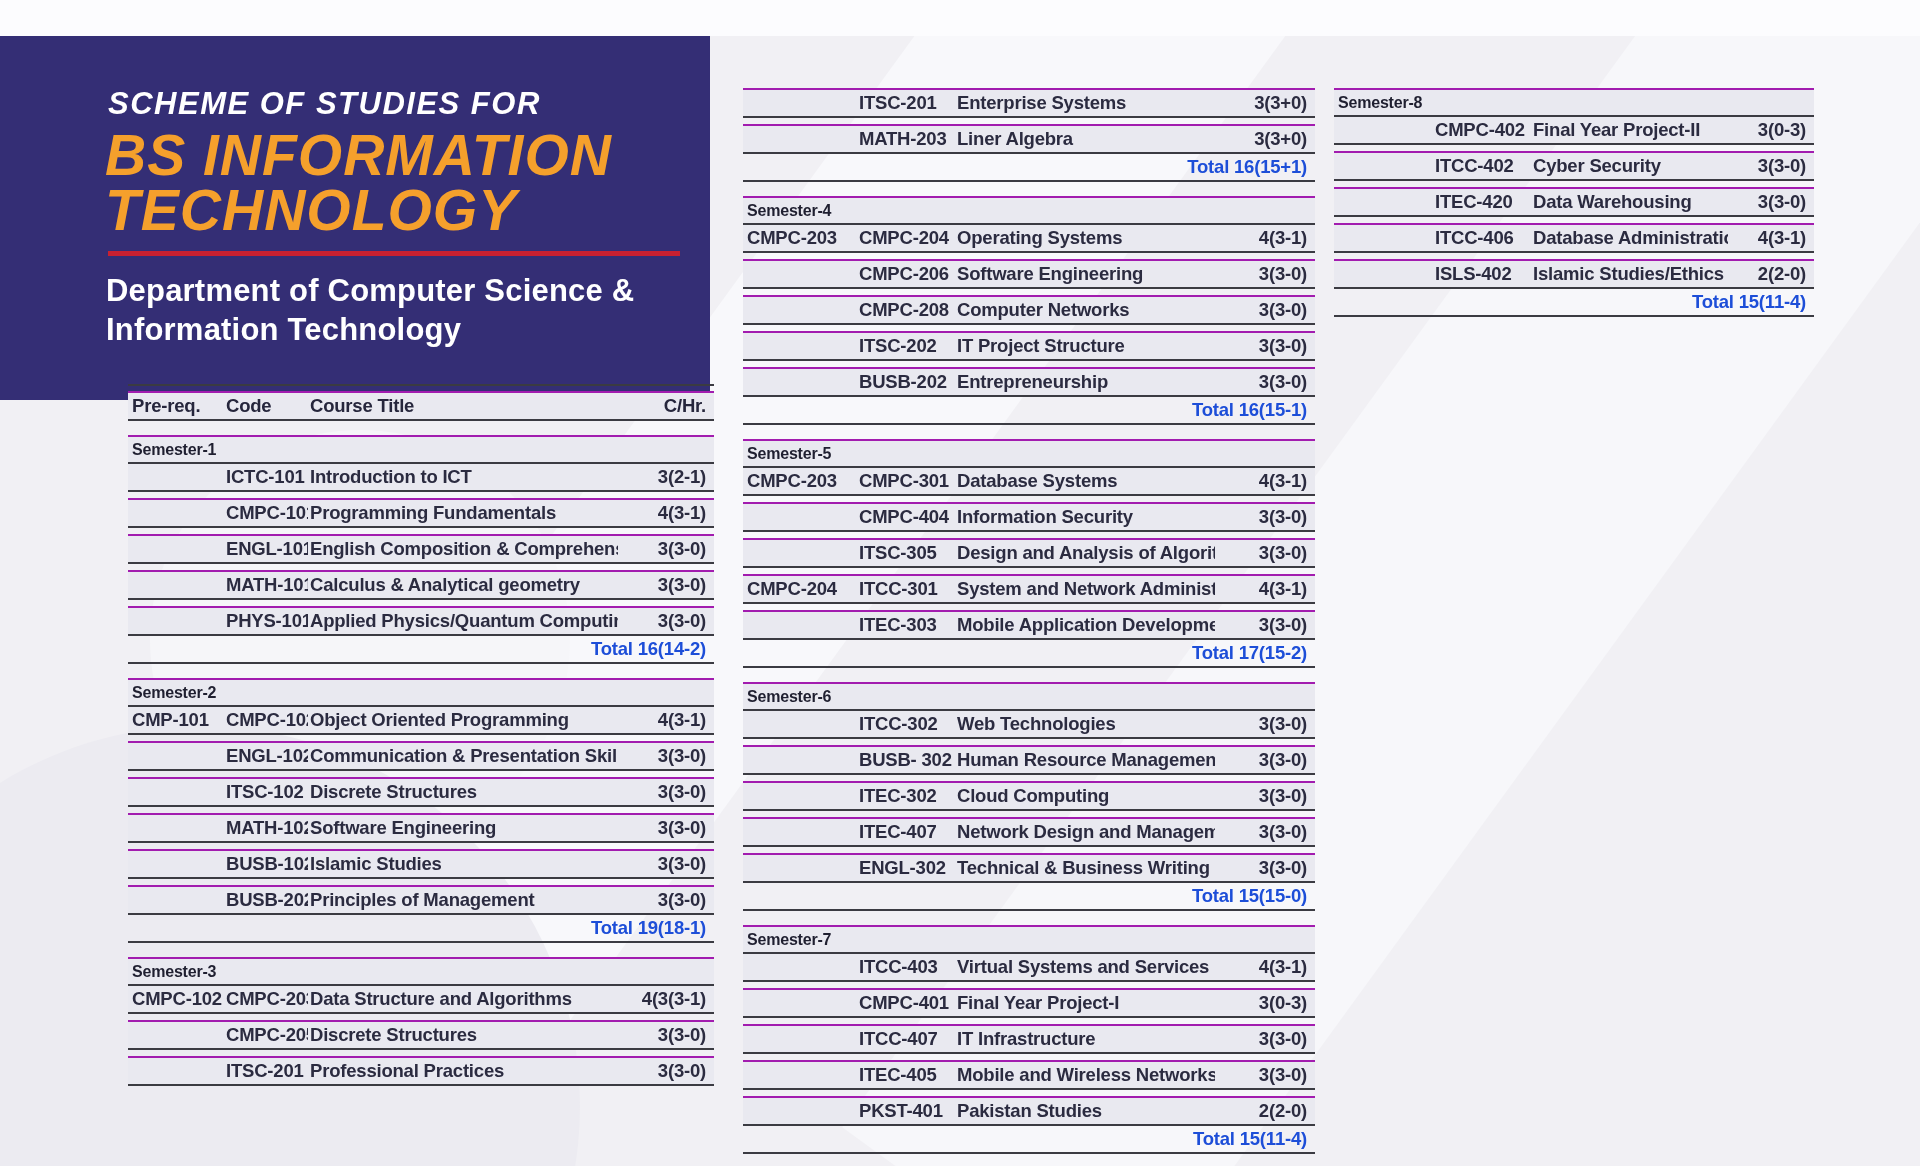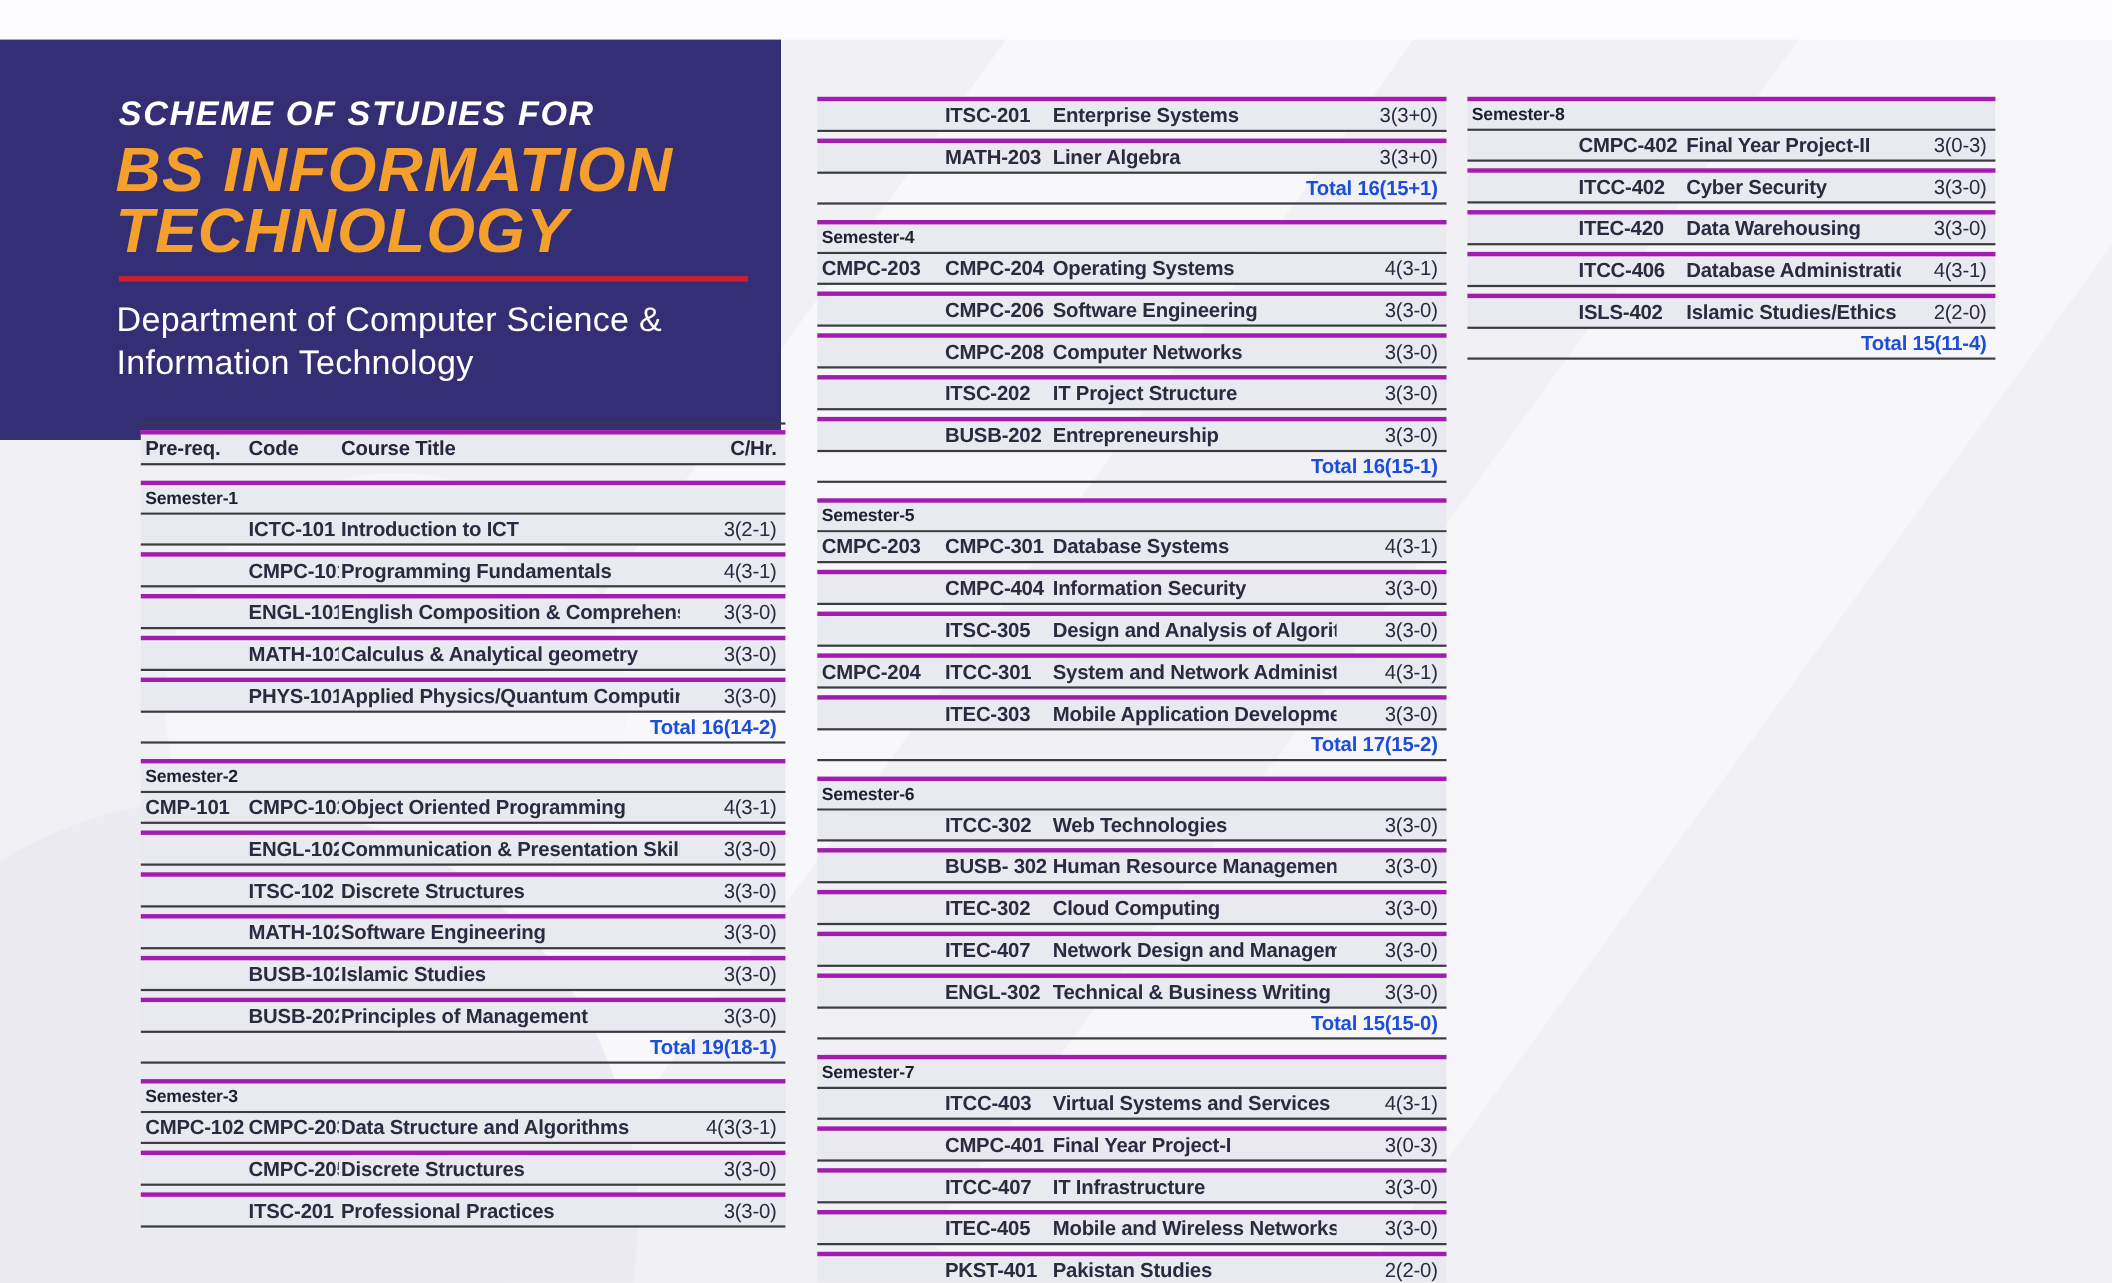--- a/index.html
+++ b/index.html
@@ -23,47 +23,47 @@
   .hero .kicker{
     margin:50px 0 0 108px;font-size:31px;font-weight:700;font-style:italic;
     letter-spacing:1.5px;color:#ffffff;
   }
   .hero .title{
     margin-left:105px;font-size:57px;line-height:55px;font-weight:700;font-style:italic;
     letter-spacing:1px;color:#f5a02c;
   }
   .hero .title.first{margin-top:6px;}
   .red-rule{margin:13px 0 0 108px;width:572px;height:5px;background:#c92030;}
-  .dept{margin:15px 0 0 106px;font-size:31px;line-height:39px;font-weight:400;color:#ffffff;letter-spacing:0.2px;}
+  .dept{margin:15px 0 0 106px;font-size:31px;line-height:39px;font-weight:700;color:#ffffff;letter-spacing:0.2px;}
 
   
   .tcol{position:absolute;}
   .tcol[data-col="0"]{left:128px;top:384px;width:586px;--c1:94px;--c2:86px;--c4:96px;}
   .tcol[data-col="1"]{left:743px;top:88px;width:572px;--c1:112px;--c2:100px;--c4:100px;}
   .tcol[data-col="2"]{left:1334px;top:88px;width:480px;--c1:97px;--c2:100px;--c4:86px;}
 
   .pre-line{height:2px;background:#3b3b42;margin-bottom:5px;}
 
   .section + .section{margin-top:14px;}
 
   .band{
     display:grid;grid-template-columns:var(--c1) var(--c2) 1fr var(--c4);
     align-items:center;min-height:25px;
     background:#e9e9f0;
-    border-top:4px solid #a21caf;border-bottom:2px solid #3b3b42;
+    border-top:2px solid #a21caf;border-bottom:2px solid #3b3b42;
     margin-top:6px;
   }
   .section .band:first-child{margin-top:0;}
   .band.attach{margin-top:0;border-top:none;}
   .band.totalrow{background:transparent;}
 
   .cell{padding:2px 4px;font-size:18.5px;letter-spacing:-0.2px;white-space:nowrap;overflow:hidden;}
   .cell.prereq,.cell.code{font-weight:700;}
   .cell.title{font-weight:700;padding-left:2px;}
-  .cell.credits{font-weight:400;text-align:right;padding-right:8px;}
+  .cell.credits{font-weight:700;text-align:right;padding-right:8px;}
   .cell.span{grid-column:1 / -1;}
   .cell.semlabel{font-weight:700;font-size:16px;color:#1f1f30;}
   .cell.total{font-weight:700;text-align:right;padding-right:8px;color:#1d4ed8;}
   .headrow .cell{font-weight:700;color:#26263c;}
 </style>
 </head>
 <body>
 
 <div class="wm wm1"></div>
 <div class="wm wm2"></div>

